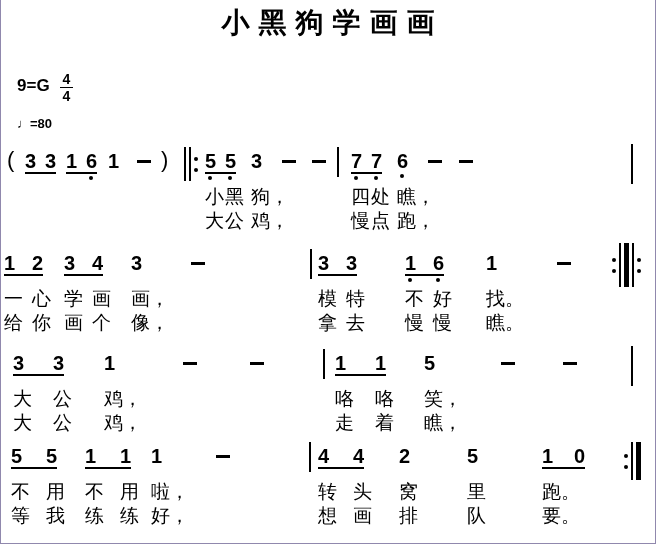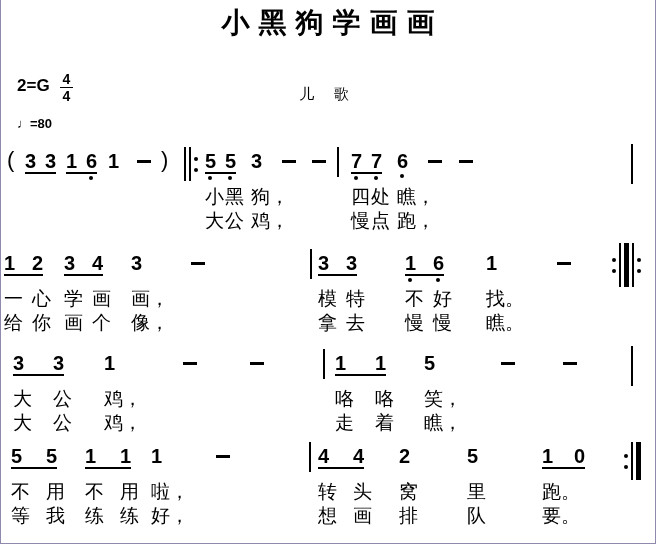--- a/index.html
+++ b/index.html
@@ -43,28 +43,27 @@
   .ly2{top:60px;}
   .lyr.gflex{display:flex;}
 </style>
 </head>
 <body>
 
 <div class="page">
   <h1 class="title">小黑狗学画画</h1>
 
   <div class="keysig">
-    <span>2=G</span>
+    <span>9=G</span>
     <span class="meter">
       <span class="mt">4</span>
       <span class="mb">4</span>
     </span>
   </div>
 
-  <div class="genre">儿 歌</div>
 
   <div class="credits">
   </div>
 
   <div class="tempo">♩=80</div>
 
   <div id="score" class="score">
       <div class="sline" style="top: 150px;">
         <div class="cell sym" style="left: 6px;">(</div>
         <div class="cell" style="left: 24px;">

